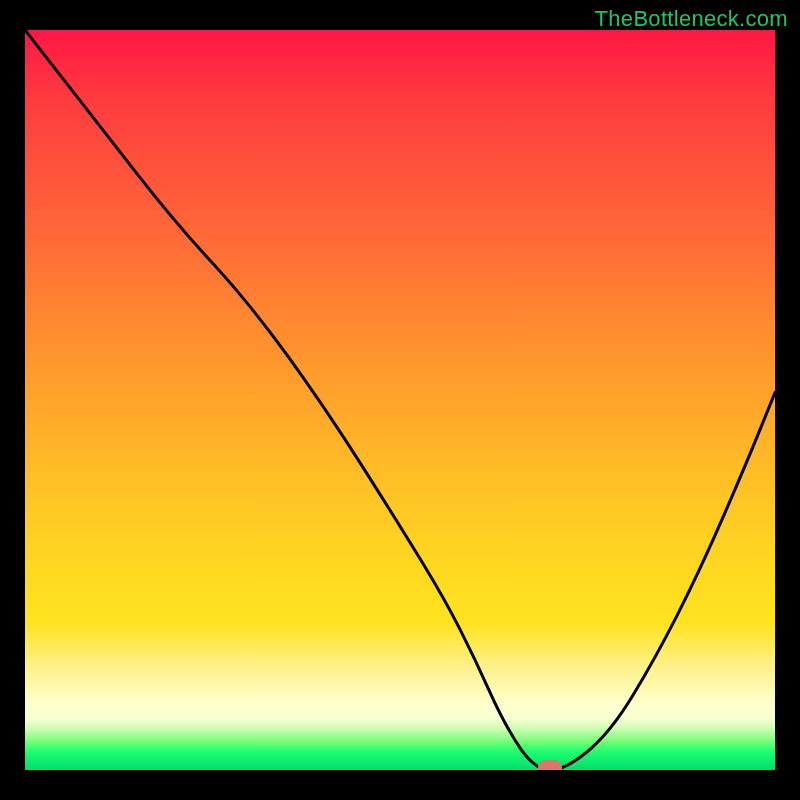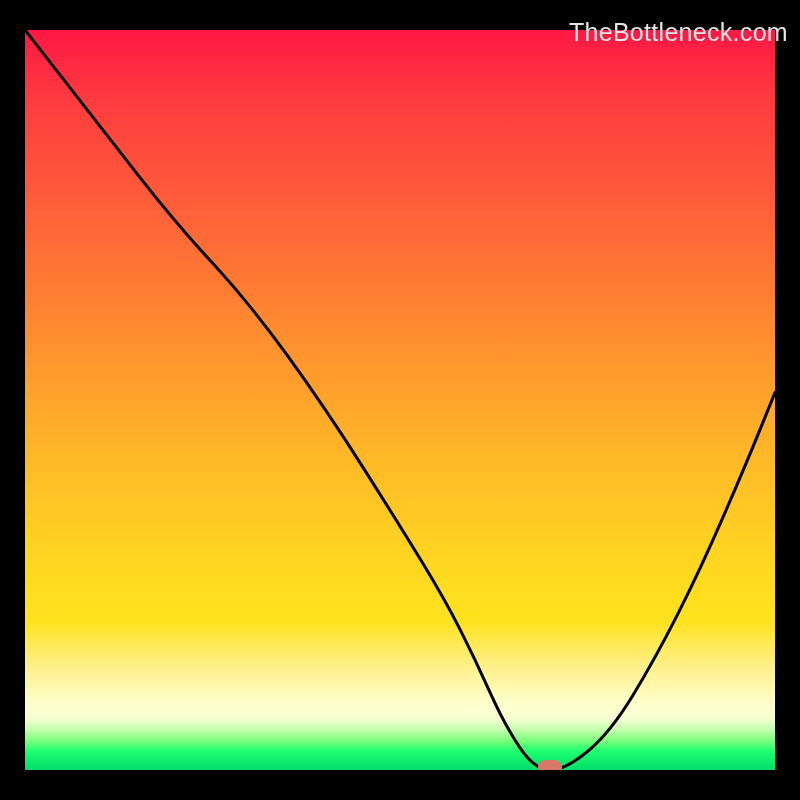--- a/index.html
+++ b/index.html
@@ -11,24 +11,24 @@
     font-family: Arial, Helvetica, sans-serif;
     overflow: hidden;
   }
   .container {
     position: relative;
     width: 800px;
     height: 800px;
   }
   .watermark {
     position: absolute;
-    top: 18px;
+    top: 6px;
     right: 12px;
-    color: #e5e5e5;
-    font-size: 25px;
+    color: #22c55e;
+    font-size: 22px;
     font-weight: 500;
     letter-spacing: 0.3px;
     z-index: 20;
     user-select: none;
   }
   .plot-area {
     position: absolute;
     left: 25px;
     top: 30px;
     width: 750px;

